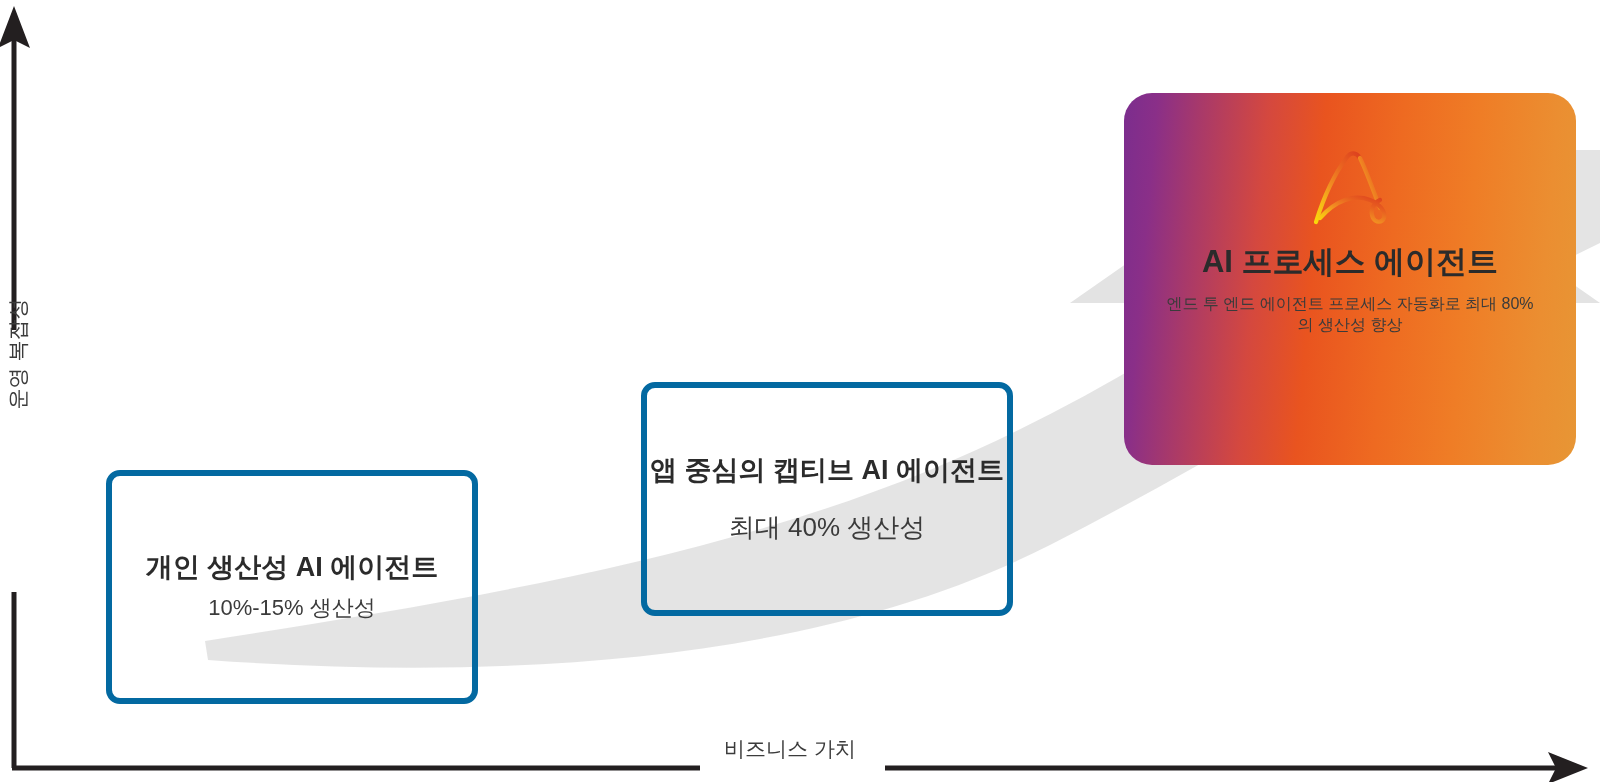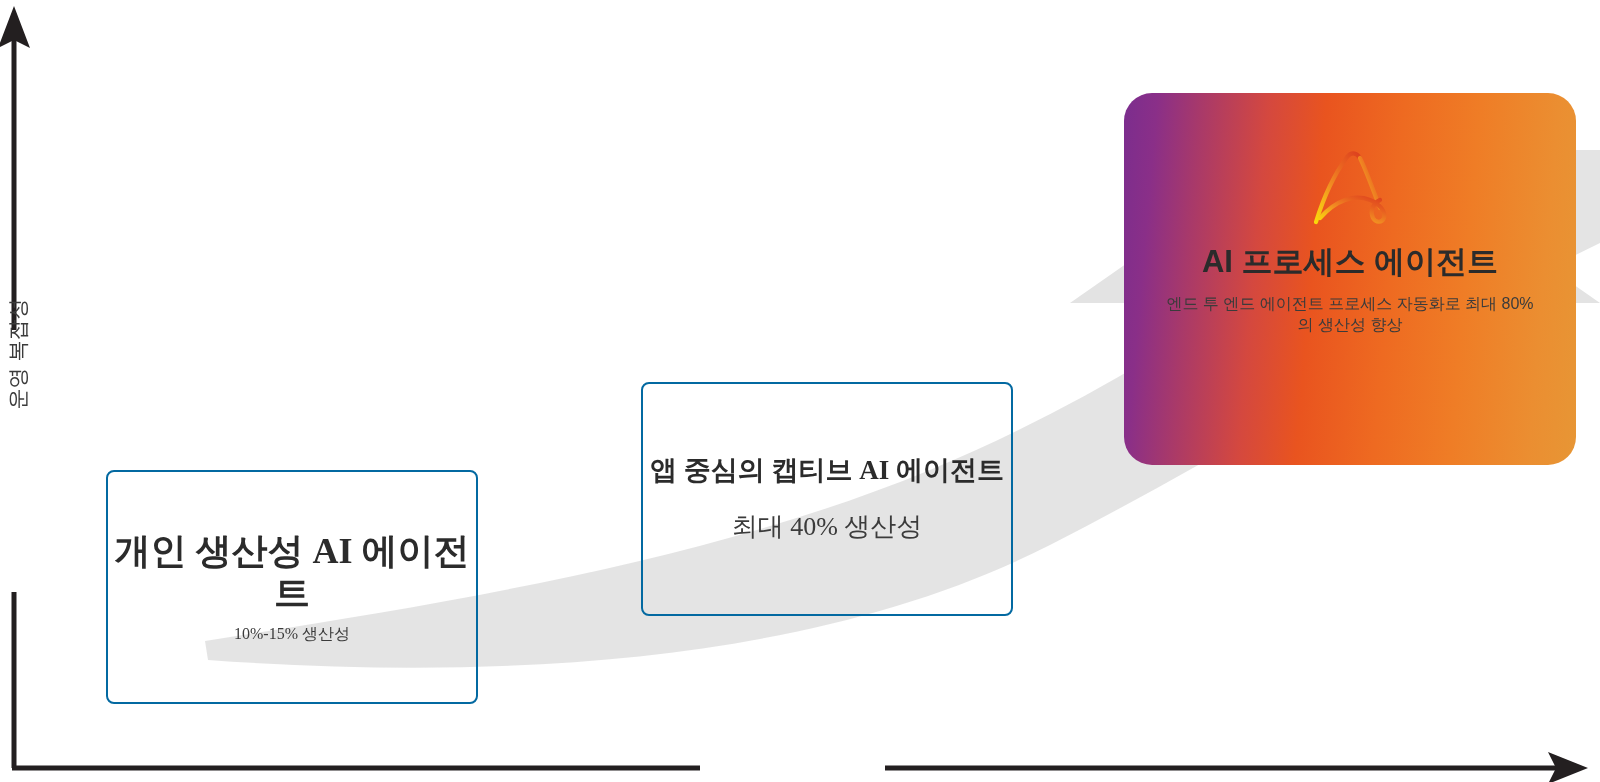--- a/index.html
+++ b/index.html
@@ -71,45 +71,44 @@
     position: absolute;
     box-sizing: border-box;
     background: transparent;
     display: flex;
     flex-direction: column;
     align-items: center;
     justify-content: center;
     text-align: center;
   }
   .card-plain {
-    border: 2px solid #0369a1;
-    border-radius: 8px;
-    font-family: Liberation Serif, serif;
+    border: 6px solid #0369a1;
+    border-radius: 14px;
   }
   .card-title {
     font-weight: bold;
     color: #2b2b2b;
     line-height: 1.18;
     margin: 0;
   }
   .card-sub {
     color: #3b3b3b;
     line-height: 1.25;
     margin: 0;
   }
 
   
   #card-personal {
     left: 106px;
     top: 470px;
     width: 372px;
     height: 234px;
   }
-  #card-personal .card-title { font-size: 36px; }
-  #card-personal .card-sub { font-size: 16px; margin-top: 10px; }
+  #card-personal .card-title { font-size: 27px; }
+  #card-personal .card-sub { font-size: 22px; margin-top: 10px; }
 
   
   #card-captive {
     left: 641px;
     top: 382px;
     width: 372px;
     height: 234px;
   }
   #card-captive .card-title { font-size: 27px; }
   #card-captive .card-sub { font-size: 26px; margin-top: 24px; }
@@ -182,20 +181,21 @@
     </g>
 
     <g>
       <line x1="885" y1="768" x2="1560" y2="768" stroke="#231f20" stroke-width="5"></line>
       <polygon points="1588,768 1548,784 1556,768 1548,752" fill="#231f20"></polygon>
     </g>
   </svg>
 
   <div class="y-axis-label">운영 복잡성</div>
 
+  <div class="x-axis-label">비즈니스 가치</div>
 
   <svg id="decor-layer" viewBox="0 0 1600 782" width="1600" height="782">
 
     <polygon points="1335,118 1600,303 1070,303" fill="#e3e3e3"></polygon>
 
     <path d="M 205,641
              C 420,607 700,565 930,470
              C 1140,383 1320,250 1460,150
              L 1600,150
              L 1600,243

